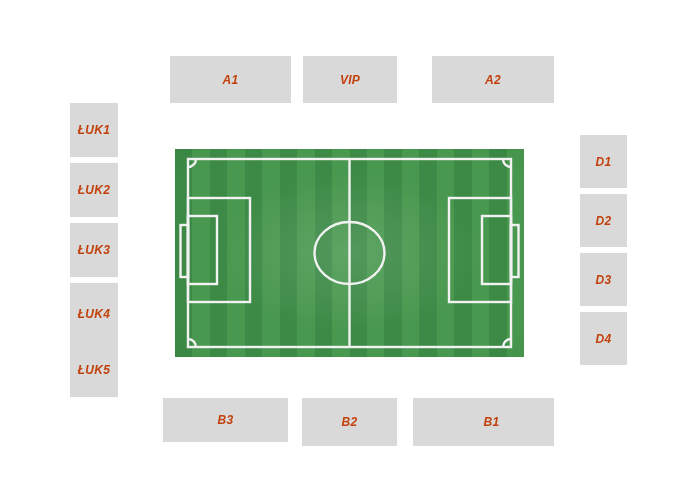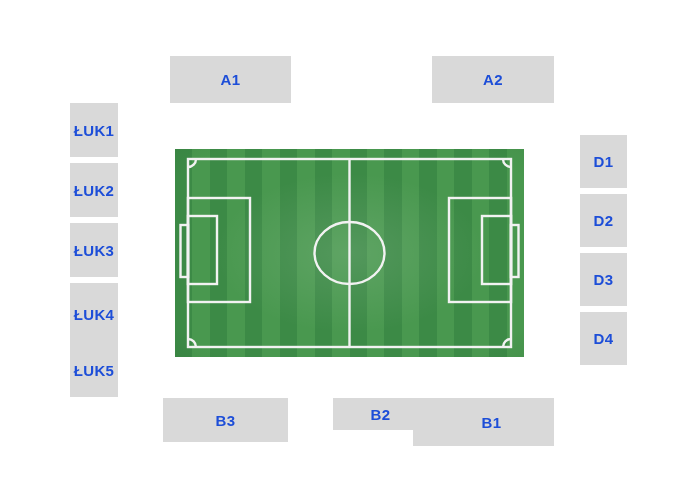--- a/index.html
+++ b/index.html
@@ -9,48 +9,49 @@
     font-family:"Liberation Sans", sans-serif;
     position:relative;
     overflow:hidden;
   }
   .map{position:absolute;left:0;top:0;width:700px;height:500px;}
 
   
   .stand{
     position:absolute;
     background:#d9d9d9;
-    color:#1d4ed8;
+    color:#c2410c;
     font-weight:bold;
-    font-size:15px;
+    font-size:12px;
     display:flex;
     align-items:center;
     justify-content:center;
     letter-spacing:.3px;
     cursor:pointer;
     user-select:none;
+    font-style:italic;
   }
   
   .pos-a1 {left:170px;top:56px;width:121px;height:47px;}
   .pos-vip{left:303px;top:56px;width:94px; height:47px;}
   .pos-a2 {left:410px;top:56px;width:122px;height:47px;margin-left:22px;}
   
   .pos-luk1{left:70px;top:103px;width:48px;height:54px;text-align:right;}
   .pos-luk2{left:70px;top:163px;width:48px;height:54px;}
   .pos-luk3{left:70px;top:223px;width:48px;height:54px;}
   .pos-luk4{left:70px;top:283px;width:48px;height:62px;text-align:right;}
   .pos-luk5{left:70px;top:343px;width:48px;height:54px;}
   
   .pos-d1{left:580px;top:135px;width:47px;height:53px;}
   .pos-d2{left:580px;top:194px;width:47px;height:53px;}
   .pos-d3{left:580px;top:253px;width:47px;height:53px;}
   .pos-d4{left:580px;top:312px;width:47px;height:53px;}
   
   .pos-b3{left:163px;top:398px;width:125px;height:44px;}
-  .pos-b2{left:302px;top:398px;width:95px; height:32px;margin-left:31px;}
+  .pos-b2{left:302px;top:398px;width:95px; height:48px;}
   .pos-b1{left:413px;top:398px;width:125px;height:48px;padding-left:16px;}
 
   
   .pitch{
     position:absolute;
     left:175px;top:149px;width:349px;height:208px;
     background-color:#3c8a46;
     background-image:
       radial-gradient(ellipse 70% 70% at 50% 50%, rgba(255,255,255,0.12) 0%, rgba(255,255,255,0) 55%),
       radial-gradient(ellipse 135% 135% at 50% 50%, rgba(0,0,0,0) 45%, rgba(0,38,0,0.35) 100%),
@@ -64,20 +65,21 @@
     stroke:#f2f2f2;
     stroke-width:2.4;
   }
 </style>
 </head>
 <body>
 
 <div class="map">
 
   <div class="stand pos-a1">A1</div>
+  <div class="stand pos-vip">VIP</div>
   <div class="stand pos-a2">A2</div>
 
   <div class="stand pos-luk1">ŁUK1</div>
   <div class="stand pos-luk2">ŁUK2</div>
   <div class="stand pos-luk3">ŁUK3</div>
   <div class="stand pos-luk4">ŁUK4</div>
   <div class="stand pos-luk5">ŁUK5</div>
 
   <div class="stand pos-d1">D1</div>
   <div class="stand pos-d2">D2</div>

